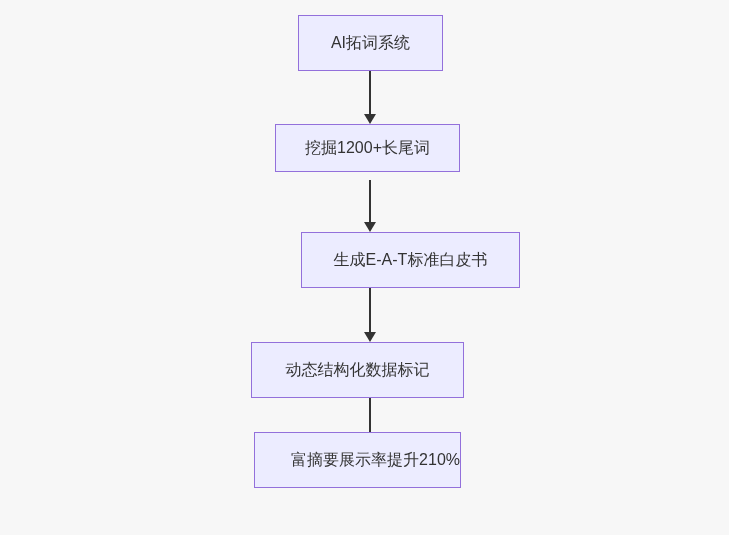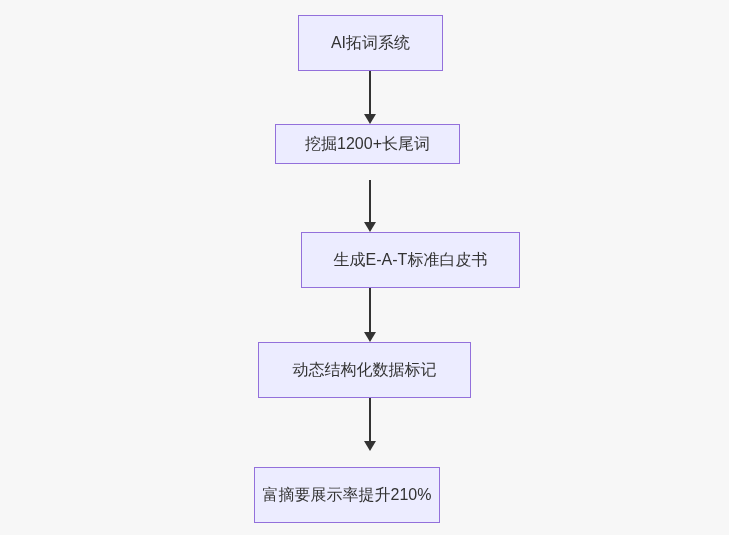--- a/index.html
+++ b/index.html
@@ -24,24 +24,24 @@
     color: var(--text, #333333);
     font-size: 16px;
     line-height: 1;
     display: flex;
     align-items: center;
     justify-content: center;
     text-align: center;
     white-space: nowrap;
   }
   .node-1 { left: 298px; top: 15px;  width: 145px; height: 56px; }
-  .node-2 { left: 275px; top: 124px; width: 185px; height: 40px; }
+  .node-2 { left: 275px; top: 124px; width: 185px; height: 48px; }
   .node-3 { left: 261px; top: 232px; width: 219px; height: 56px; margin-left: 40px; }
-  .node-4 { left: 258px; top: 342px; width: 213px; height: 56px; }
-  .node-5 { left: 254px; top: 467px; width: 186px; height: 56px; }
+  .node-4 { left: 251px; top: 342px; width: 213px; height: 56px; }
+  .node-5 { left: 254px; top: 432px; width: 207px; height: 56px; justify-content: flex-end; }
 
   .edge {
     position: absolute;
     left: 364px;
     width: 12px;
   }
   .edge-1 { top: 71px;  height: 53px; }
   .edge-2 { top: 180px; height: 52px; }
   .edge-3 { top: 288px; height: 54px; }
   .edge-4 { top: 398px; height: 53px; }

